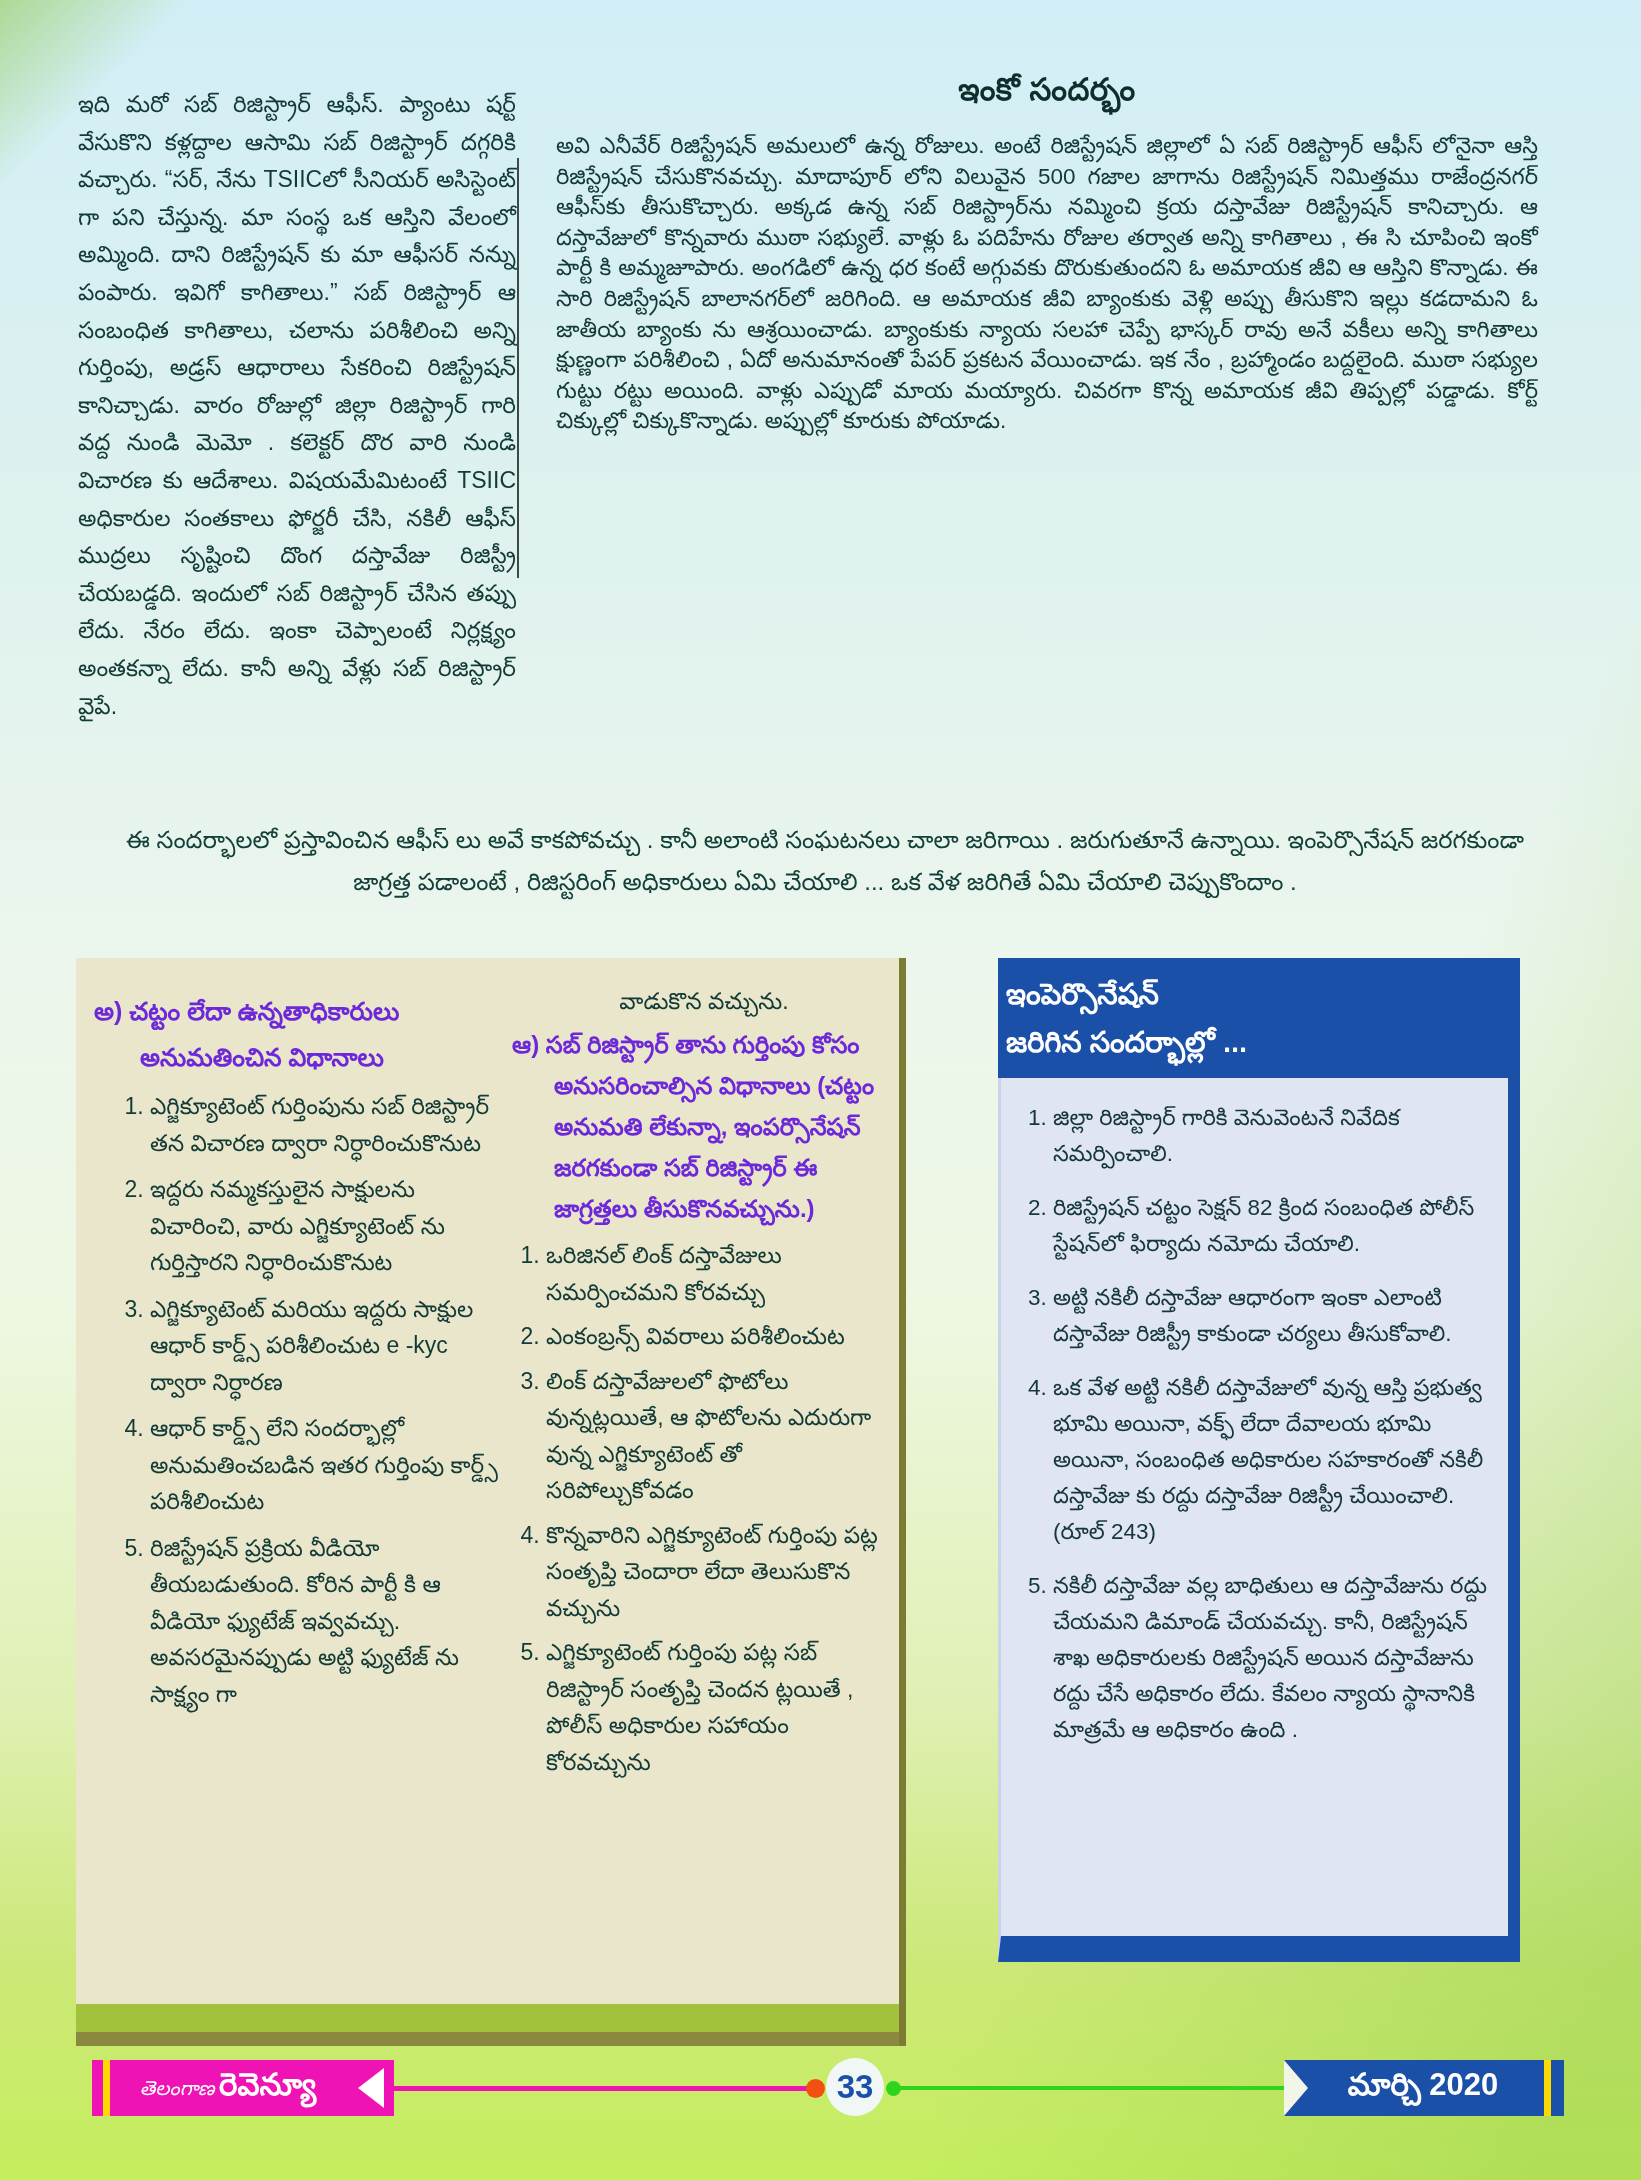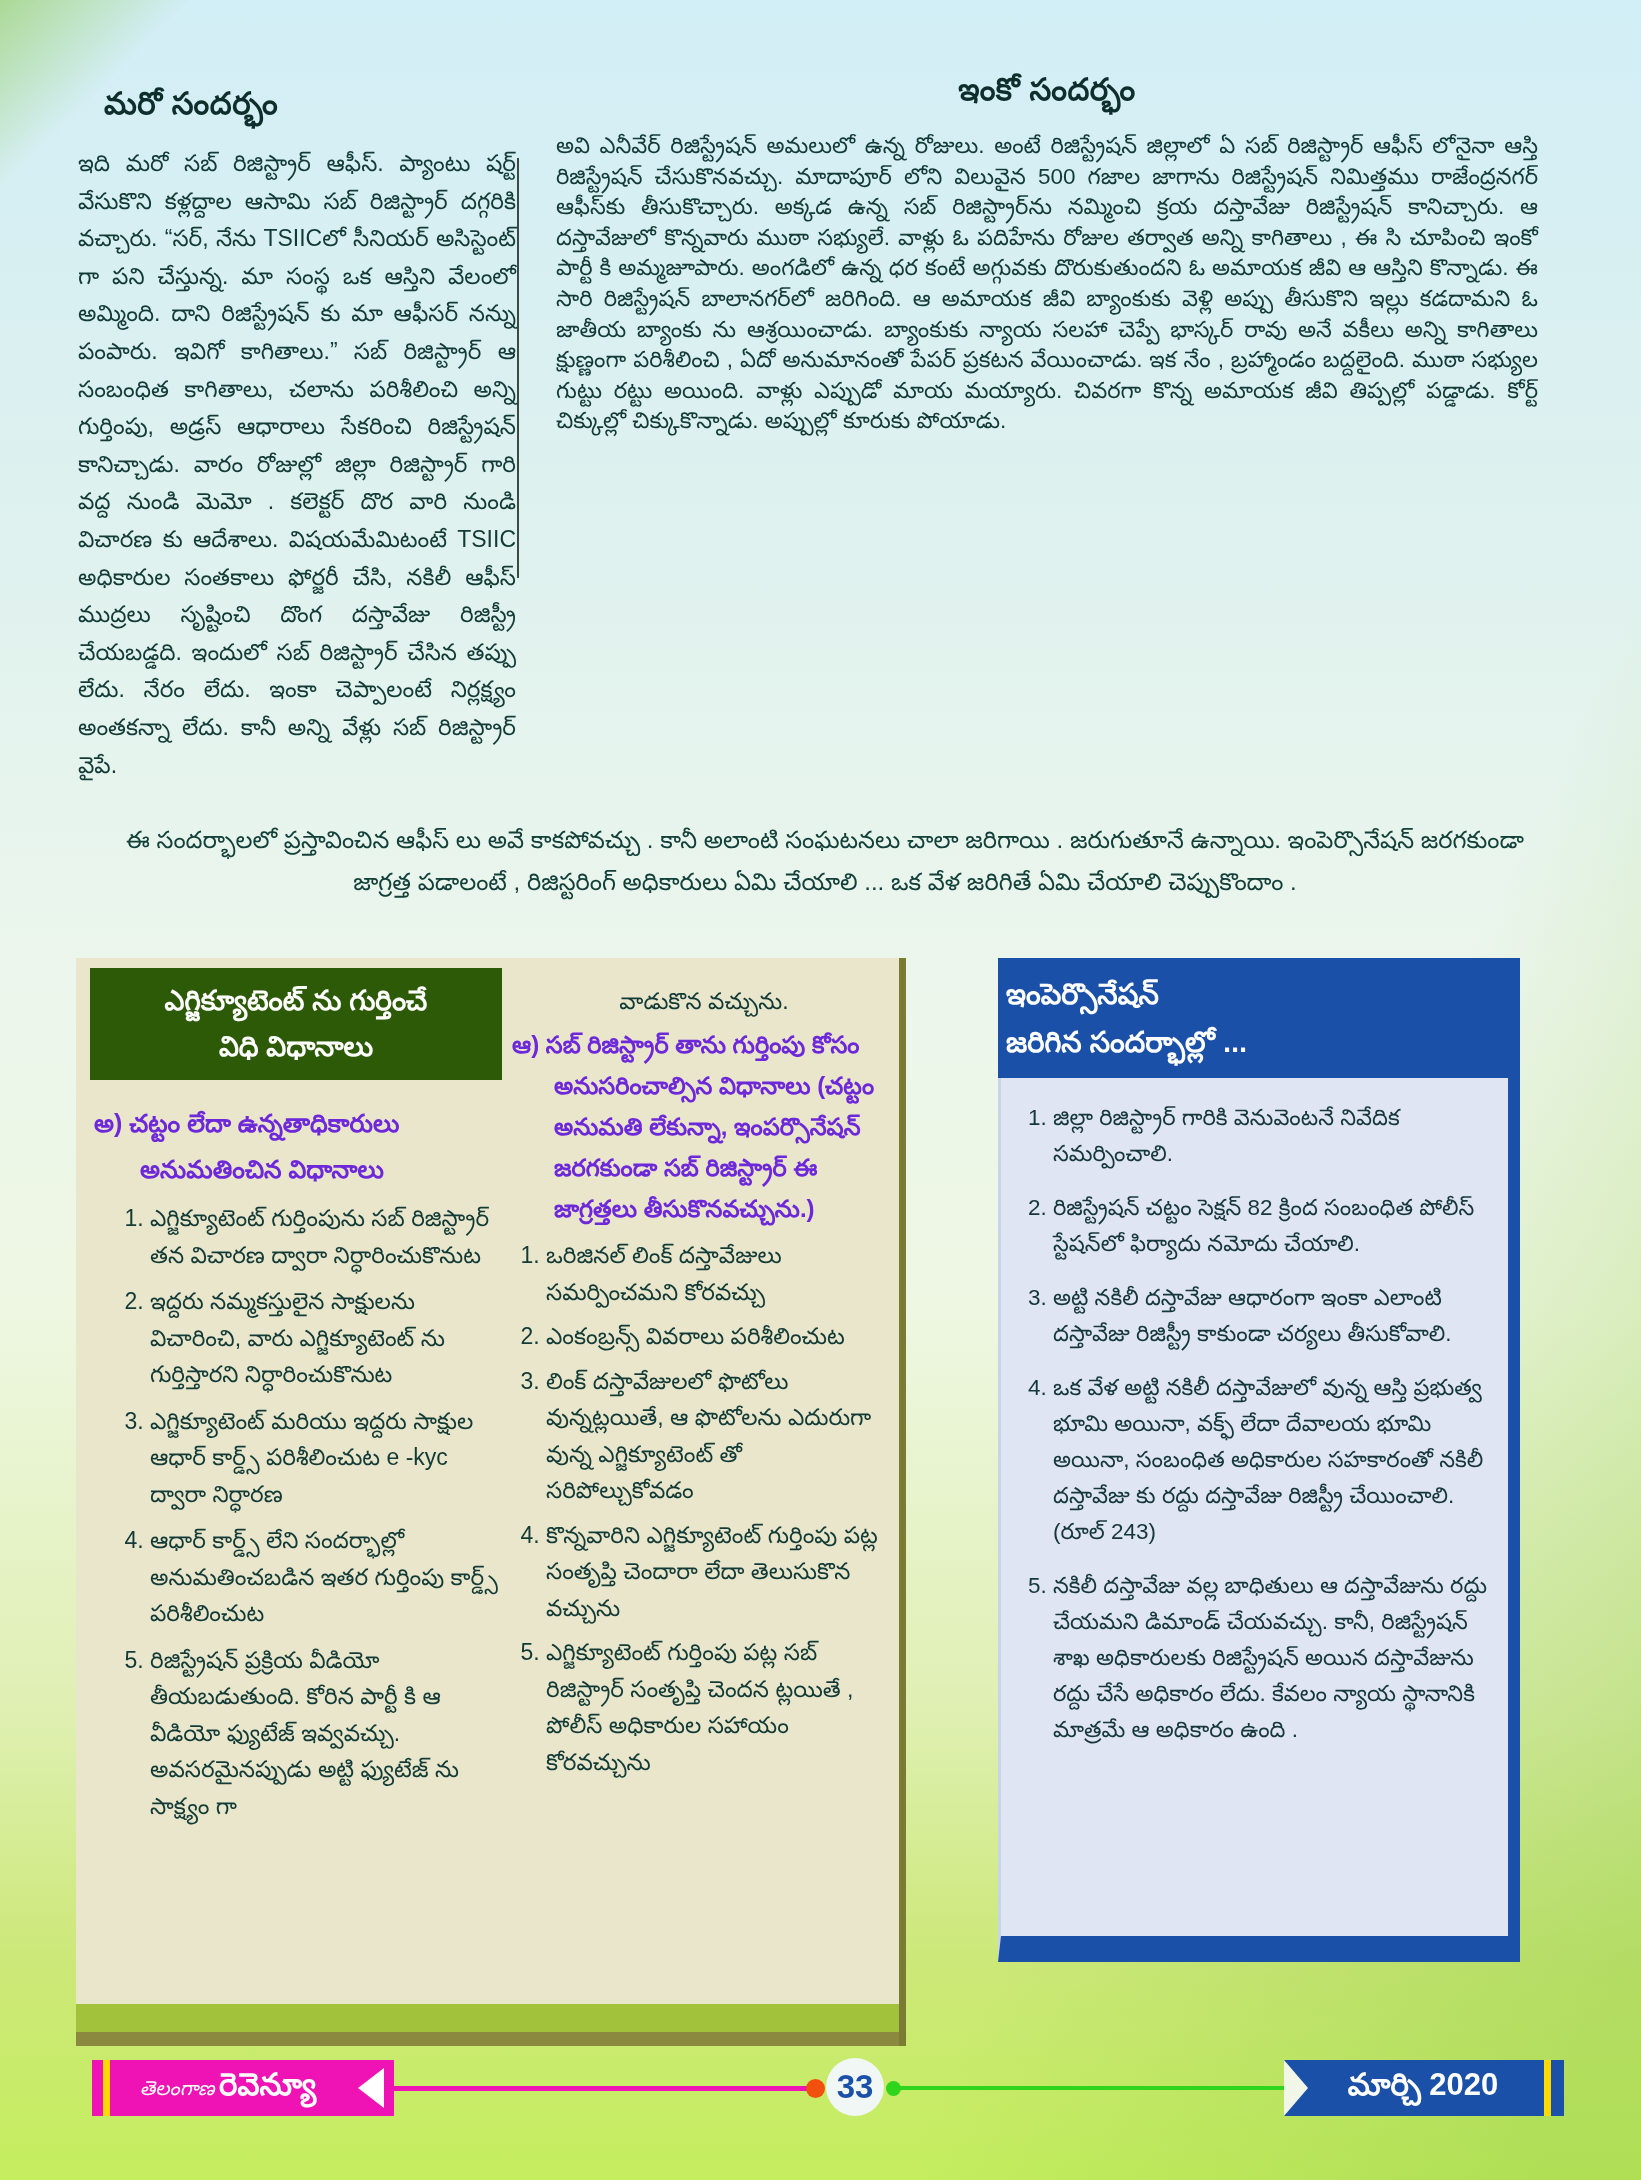--- a/index.html
+++ b/index.html
@@ -77,41 +77,36 @@
     border-top:28px solid transparent;border-bottom:28px solid transparent;border-left:24px solid #f2f6e8;}
   .date-yellow{position:absolute;right:13px;top:0;width:7px;height:56px;background:#ffd900;}
   .date-text{color:#ffffff;font-size:31px;font-weight:bold;padding-left:14px;padding-right:16px;white-space:nowrap;}
 </style>
 </head>
 <body>
 
 <div id="page">
 
   <section class="story-left">
-    <h2>మరో సందర్భం</h2>
     <p class="t-dark">ఇది మరో  సబ్ రిజిస్ట్రార్ ఆఫీస్. ప్యాంటు షర్ట్ వేసుకొని కళ్లద్దాల ఆసామి  సబ్ రిజిస్ట్రార్ దగ్గరికి వచ్చారు. “సర్, నేను TSIICలో సీనియర్ అసిస్టెంట్ గా పని చేస్తున్న. మా సంస్థ ఒక ఆస్తిని వేలంలో అమ్మింది. దాని రిజిస్ట్రేషన్ కు మా ఆఫీసర్ నన్ను పంపారు. ఇవిగో కాగితాలు.” సబ్ రిజిస్ట్రార్ ఆ సంబంధిత కాగితాలు, చలాను పరిశీలించి అన్ని గుర్తింపు, అడ్రస్ ఆధారాలు సేకరించి రిజిస్ట్రేషన్ కానిచ్చాడు. వారం రోజుల్లో జిల్లా రిజిస్ట్రార్ గారి వద్ద నుండి మెమో . కలెక్టర్ దొర వారి నుండి విచారణ కు ఆదేశాలు. విషయమేమిటంటే  TSIIC అధికారుల సంతకాలు ఫోర్జరీ చేసి, నకిలీ ఆఫీస్ ముద్రలు సృష్టించి దొంగ దస్తావేజు రిజిస్ట్రీ చేయబడ్డది. ఇందులో సబ్ రిజిస్ట్రార్ చేసిన తప్పు లేదు. నేరం లేదు. ఇంకా చెప్పాలంటే నిర్లక్ష్యం అంతకన్నా లేదు. కానీ అన్ని వేళ్లు సబ్ రిజిస్ట్రార్ వైపే.</p>
   </section>
 
   <div class="col-divider"></div>
 
   <section class="story-right">
     <h2>ఇంకో సందర్భం</h2>
     <p class="t-dark">అవి ఎనీవేర్ రిజిస్ట్రేషన్ అమలులో ఉన్న రోజులు. అంటే రిజిస్ట్రేషన్ జిల్లాలో ఏ సబ్ రిజిస్ట్రార్ ఆఫీస్  లోనైనా  ఆస్తి రిజిస్ట్రేషన్ చేసుకొనవచ్చు. మాదాపూర్ లోని విలువైన 500 గజాల జాగాను రిజిస్ట్రేషన్ నిమిత్తము రాజేంద్రనగర్ ఆఫీస్‌కు తీసుకొచ్చారు.  అక్కడ ఉన్న సబ్ రిజిస్ట్రార్‌ను నమ్మించి క్రయ దస్తావేజు రిజిస్ట్రేషన్ కానిచ్చారు. ఆ దస్తావేజులో కొన్నవారు ముఠా సభ్యులే. వాళ్లు ఓ పదిహేను రోజుల తర్వాత అన్ని కాగితాలు , ఈ సి  చూపించి ఇంకో పార్టీ కి అమ్మజూపారు. అంగడిలో ఉన్న ధర కంటే అగ్గువకు దొరుకుతుందని ఓ అమాయక జీవి ఆ ఆస్తిని కొన్నాడు. ఈ సారి రిజిస్ట్రేషన్ బాలానగర్‌లో జరిగింది. ఆ అమాయక జీవి బ్యాంకుకు వెళ్లి అప్పు తీసుకొని ఇల్లు కడదామని ఓ జాతీయ బ్యాంకు ను ఆశ్రయించాడు. బ్యాంకుకు న్యాయ సలహా చెప్పే భాస్కర్ రావు అనే వకీలు అన్ని కాగితాలు క్షుణ్ణంగా పరిశీలించి , ఏదో అనుమానంతో పేపర్ ప్రకటన వేయించాడు. ఇక నేం , బ్రహ్మాండం బద్దలైంది. ముఠా సభ్యుల గుట్టు రట్టు అయింది. వాళ్లు ఎప్పుడో మాయ మయ్యారు. చివరగా కొన్న అమాయక జీవి తిప్పల్లో పడ్డాడు. కోర్ట్ చిక్కుల్లో చిక్కుకొన్నాడు. అప్పుల్లో కూరుకు పోయాడు.</p>
   </section>
 
   <p class="intro-note">ఈ సందర్భాలలో ప్రస్తావించిన ఆఫీస్ లు అవే  కాకపోవచ్చు . కానీ అలాంటి సంఘటనలు చాలా జరిగాయి . జరుగుతూనే ఉన్నాయి. ఇంపెర్సొనేషన్ జరగకుండా జాగ్రత్త పడాలంటే , రిజిస్టరింగ్ అధికారులు ఏమి చేయాలి ... ఒక వేళ జరిగితే ఏమి చేయాలి చెప్పుకొందాం .</p>
 
   <section class="procedures-box">
     <div class="beige-content">
 
       <div class="inner-col-a">
-        <div class="olive-header">
-          <div>ఎగ్జిక్యూటెంట్ ను గుర్తించే</div>
-          <div>విధి విధానాలు</div>
-        </div>
         <div class="pink subhead-a">అ) చట్టం లేదా ఉన్నతాధికారులు అనుమతించిన విధానాలు</div>
         <ol class="plist t-dark">
           <li>ఎగ్జిక్యూటెంట్ గుర్తింపును సబ్ రిజిస్ట్రార్ తన విచారణ ద్వారా నిర్ధారించుకొనుట</li>
           <li>ఇద్దరు నమ్మకస్తులైన సాక్షులను విచారించి, వారు ఎగ్జిక్యూటెంట్ ను గుర్తిస్తారని నిర్ధారించుకొనుట</li>
           <li>ఎగ్జిక్యూటెంట్ మరియు ఇద్దరు సాక్షుల ఆధార్ కార్డ్స్ పరిశీలించుట e -kyc ద్వారా నిర్ధారణ</li>
           <li>ఆధార్ కార్డ్స్ లేని సందర్భాల్లో అనుమతించబడిన ఇతర గుర్తింపు కార్డ్స్ పరిశీలించుట</li>
           <li>రిజిస్ట్రేషన్ ప్రక్రియ వీడియో తీయబడుతుంది. కోరిన పార్టీ కి ఆ వీడియో ఫ్యుటేజ్ ఇవ్వవచ్చు. అవసరమైనప్పుడు అట్టి  ఫ్యుటేజ్ ను సాక్ష్యం గా</li>
         </ol>
       </div>
 

